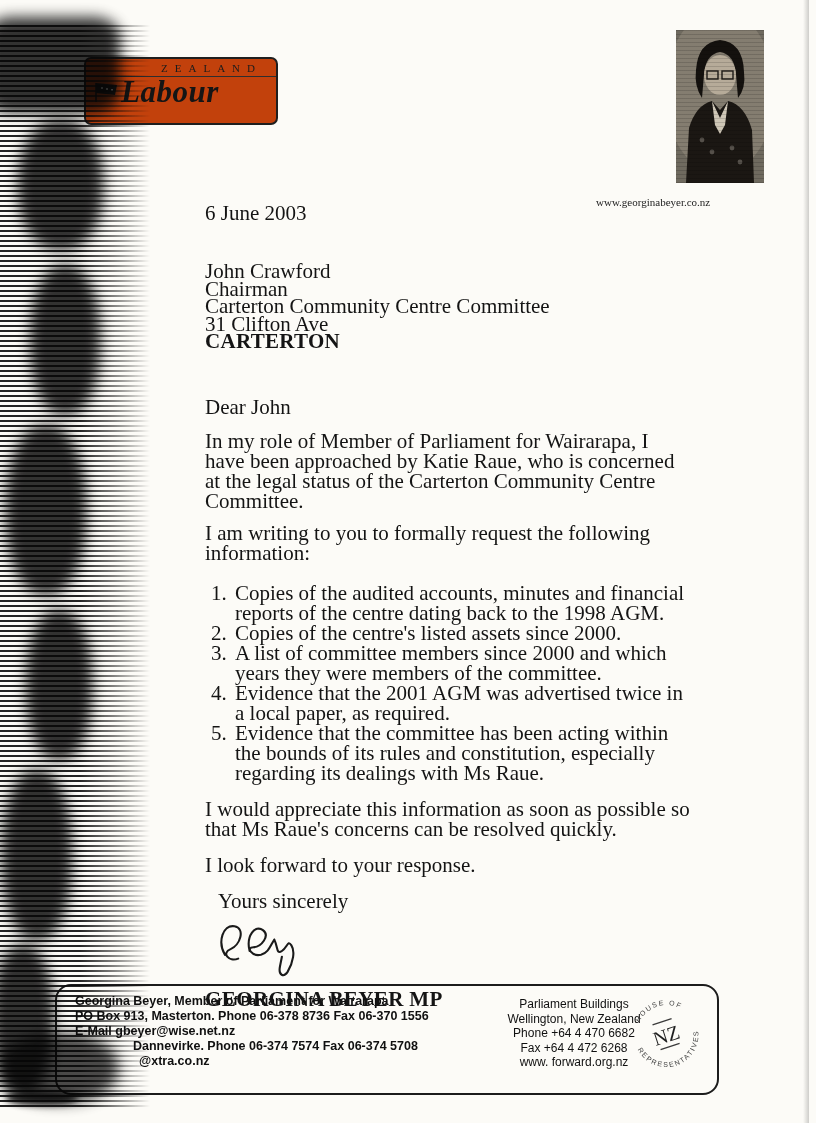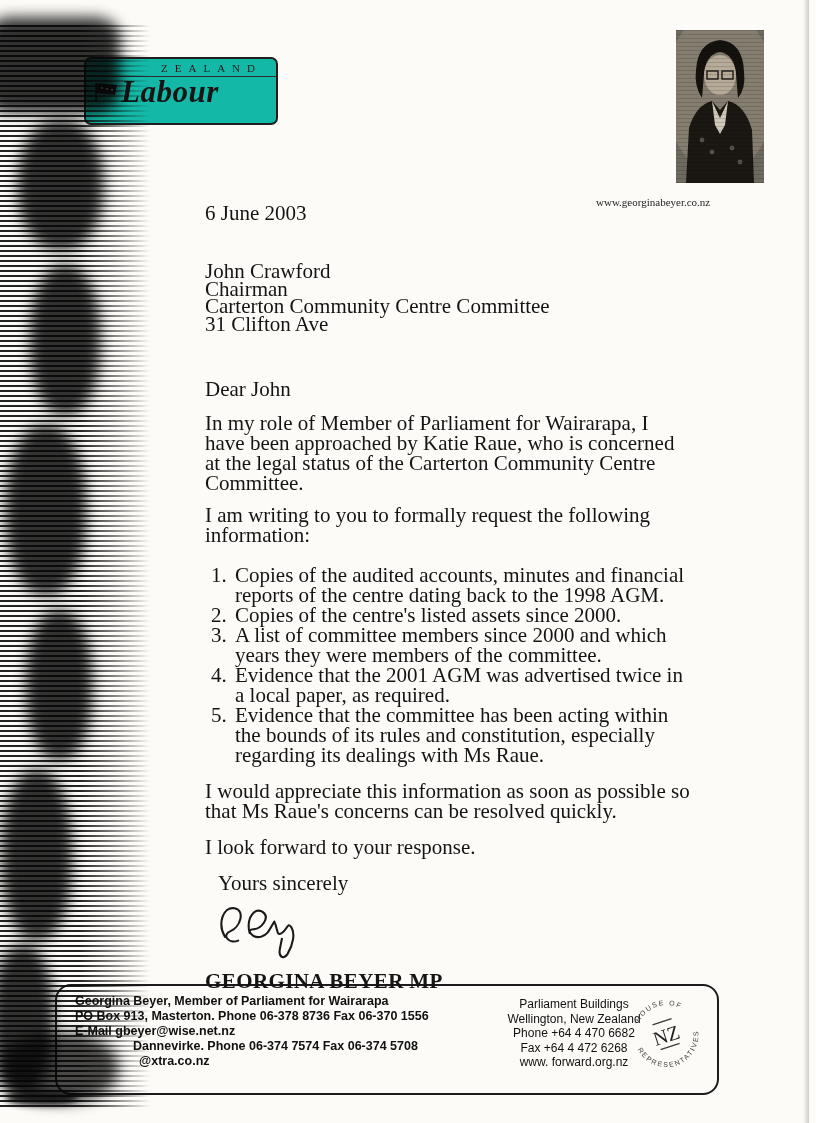--- a/index.html
+++ b/index.html
@@ -29,21 +29,21 @@
   .b6 { left:2px;   top:745px; width:70px;  height:170px; }
   .b7 { left:-8px;  top:920px; width:62px;  height:150px; }
   .b8 { left:0px;   top:1008px; width:118px; height:70px; opacity:.72; }
   .b9 { left:6px;   top:1066px; width:72px; height:14px; filter:blur(3px); }
   .scan-edge { position:absolute; right:7px; top:0; width:6px; height:100%;
     background:linear-gradient(to right, rgba(0,0,0,0), rgba(0,0,0,0.18)); z-index:5; }
 
   
   .logo-box {
     position:absolute; left:84px; top:57px; width:190px; height:64px;
-    border:2px solid #1f1f1f; border-radius:7px; background:#14b8a6; z-index:2;
+    border:2px solid #1f1f1f; border-radius:7px; background:#c2410c; z-index:2;
   }
   .logo-country {
     height:17px; line-height:18px; text-align:right; padding-right:14px;
     font-size:11px; letter-spacing:7px; color:#1c1c1c;
     border-bottom:1px solid #2e2e2e; font-family:"Liberation Serif",serif;
   }
   .logo-row { display:flex; align-items:center; padding-left:7px; margin-top:-3px; }
   .logo-flag { margin-right:2px; }
   .logo-party {
     font-family:"Liberation Serif",serif; font-style:italic; font-weight:bold;
@@ -150,20 +150,21 @@
   <div class="photo-caption">www.georginabeyer.co.nz</div>
 
   <div class="letter-body">
     <div class="date">6 June 2003</div>
 
     <div>
       <div class="addr-line">John Crawford</div>
       <div class="addr-line">Chairman</div>
       <div class="addr-line">Carterton Community Centre Committee</div>
       <div class="addr-line">31 Clifton Ave</div>
+      <div class="addr-city">CARTERTON</div>
     </div>
 
     <div class="salutation">Dear John</div>
 
     <div class="para-1">In my role of Member of Parliament for Wairarapa, I have been approached by Katie Raue, who is concerned at the legal status of the Carterton Community Centre Committee.</div>
     <div class="para-2">I am writing to you to formally request the following information:</div>
 
     <ol class="request-list">
       <li>Copies of the audited accounts, minutes and financial reports of the centre dating back to the 1998 AGM.</li>
       <li>Copies of the centre's listed assets since 2000.</li>

